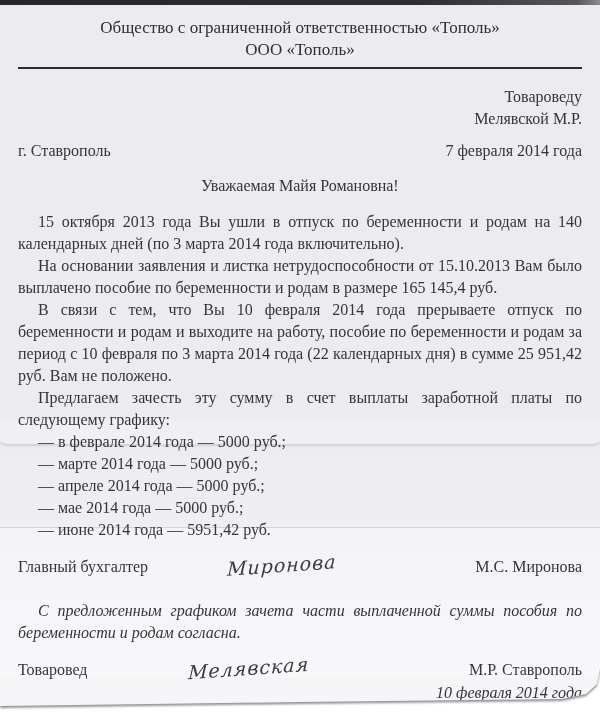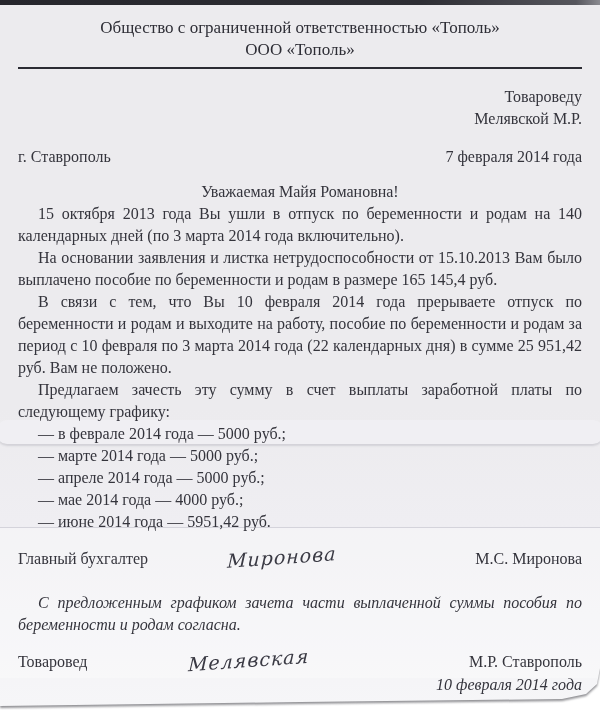--- a/index.html
+++ b/index.html
@@ -40,23 +40,23 @@
     position:absolute;top:528px;left:0;right:0;height:150px;
     background:rgba(255,255,255,.30);z-index:1;
   }
   .content{
     position:absolute;top:5px;left:18px;width:564px;z-index:2;
     color:#34343c;font-size:16px;line-height:22px;
   }
   .title{ text-align:center;margin-top:12px;font-size:17px;line-height:22px;color:#2e2e36; }
   .rule{ margin-top:6px;height:2px;background:#2b2b33;border:none; }
   .recipient{ margin-top:17px;text-align:right; }
-  .meta-row{ margin-top:16px;display:flex;justify-content:space-between;align-items:baseline; }
+  .meta-row{ margin-top:10px;display:flex;justify-content:space-between;align-items:baseline; }
   .salutation{ margin-top:13px;text-align:center; }
-  .bodytext{ }
+  .bodytext{ margin-top:14px; }
   .para{ margin:0;text-align:justify;text-indent:20px; }
   .schedule{ list-style:none;margin:0;padding:0 0 0 20px; }
   .schedule li{ padding:0;margin:0; }
   .sign-row{ display:flex;justify-content:space-between;align-items:baseline;margin-top:13px; }
   .sign-row .role{ white-space:nowrap; }
   .sign-row .name{ white-space:nowrap;text-align:center; }
   .script{
     font-family:"DejaVu Serif", serif;
     font-style:italic;font-size:19px;letter-spacing:1px;color:#3a3a44;
     display:inline-block;transform:rotate(-4deg) skewX(-6deg);
@@ -98,21 +98,21 @@
 
       <div class="bodytext">
         <p class="para">15 октября 2013 года Вы ушли в отпуск по беременности и родам на 140 календарных дней (по 3 марта 2014 года включительно).</p>
         <p class="para">На основании заявления и листка нетрудоспособности от 15.10.2013 Вам было выплачено пособие по беременности и родам в размере 165 145,4 руб.</p>
         <p class="para">В связи с тем, что Вы 10 февраля 2014 года прерываете отпуск по беременности и родам и выходите на работу, пособие по беременности и родам за период с 10 февраля по 3 марта 2014 года (22 календарных дня) в сумме 25 951,42 руб. Вам не положено.</p>
         <p class="para">Предлагаем зачесть эту сумму в счет выплаты заработной платы по следующему графику:</p>
         <ul class="schedule">
           <li>— в феврале 2014 года — 5000 руб.;</li>
           <li>— марте 2014 года — 5000 руб.;</li>
           <li>— апреле 2014 года — 5000 руб.;</li>
-          <li>— мае 2014 года — 4000 руб.;</li>
+          <li>— мае 2014 года — 5000 руб.;</li>
           <li>— июне 2014 года — 5951,42 руб.</li>
         </ul>
       </div>
 
       <div class="sign-row">
         <span class="role">Главный бухгалтер</span>
         <span class="script">Миронова</span>
         <span class="name">М.С. Миронова</span>
       </div>
 

